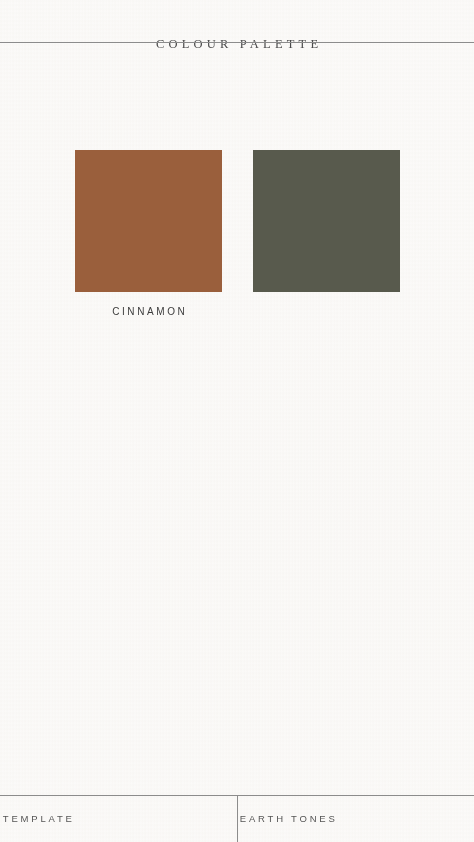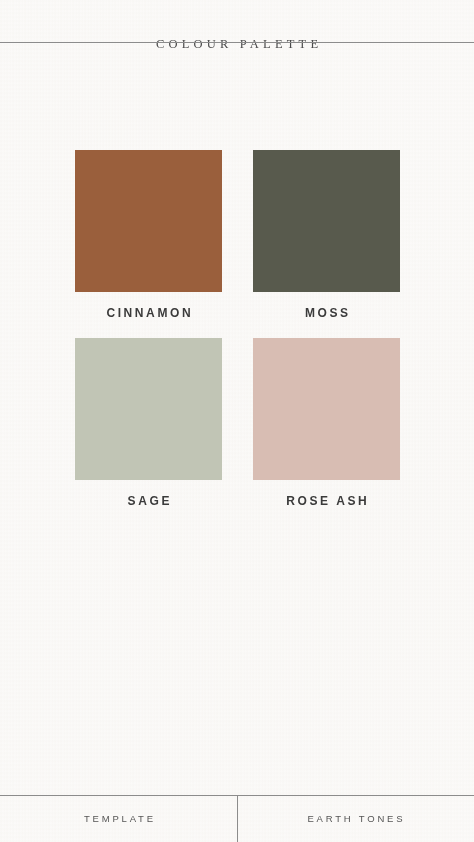--- a/index.html
+++ b/index.html
@@ -87,26 +87,25 @@
 
   .swatch-chip {
     width: 147px;
     height: 142px;
     display: block;
   }
   .swatch-label {
     margin-top: 14px;
     text-align: center;
     font-family: "Liberation Sans", sans-serif;
-    font-size: 12px;
+    font-size: 10px;
     letter-spacing: 2.6px;
     text-indent: 2.6px;
     color: #3b3b3b;
     white-space: nowrap;
-    font-weight: bold;
   }
 
   
   .rule-bottom {
     position: absolute;
     left: 0;
     top: 795px;
     width: 474px;
     height: 1px;
     background-color: #8c8c8c;
@@ -117,21 +116,20 @@
     top: 795px;
     width: 1px;
     height: 47px;
     background-color: #8c8c8c;
   }
   .footer-item {
     position: absolute;
     top: 811px;
     height: 16px;
     line-height: 16px;
-    text-align: center;
     font-family: "Liberation Sans", sans-serif;
     font-size: 9.5px;
     letter-spacing: 2.8px;
     text-indent: 2.8px;
     color: #555555;
     white-space: nowrap;
   }
   .footer-item.left  { left: 0px;   width: 237px; }
   .footer-item.right { left: 237px; width: 236px; }
 </style>
@@ -146,34 +144,23 @@
 
   <div class="grid">
 
     <div class="swatch-row">
       <div class="swatch-cell col-1">
         <span class="swatch-chip" style="background-color: rgb(154, 95, 60);"></span>
         <div class="swatch-label">CINNAMON</div>
       </div>
       <div class="swatch-cell col-2">
         <span class="swatch-chip" style="background-color: rgb(88, 90, 77);"></span>
-        <div class="swatch-label">MOSS</div>
       </div>
     </div>
 
-    <div class="swatch-row">
-      <div class="swatch-cell col-1">
-        <span class="swatch-chip" style="background-color: rgb(193, 197, 181);"></span>
-        <div class="swatch-label">SAGE</div>
-      </div>
-      <div class="swatch-cell col-2">
-        <span class="swatch-chip" style="background-color: rgb(216, 189, 179);"></span>
-        <div class="swatch-label">ROSE ASH</div>
-      </div>
-    </div>
 
 
   </div>
 
   <div class="rule-bottom"></div>
   <div class="footer-divider"></div>
 
   <div class="footer-item left">TEMPLATE</div>
   <div class="footer-item right">EARTH TONES</div>
 

